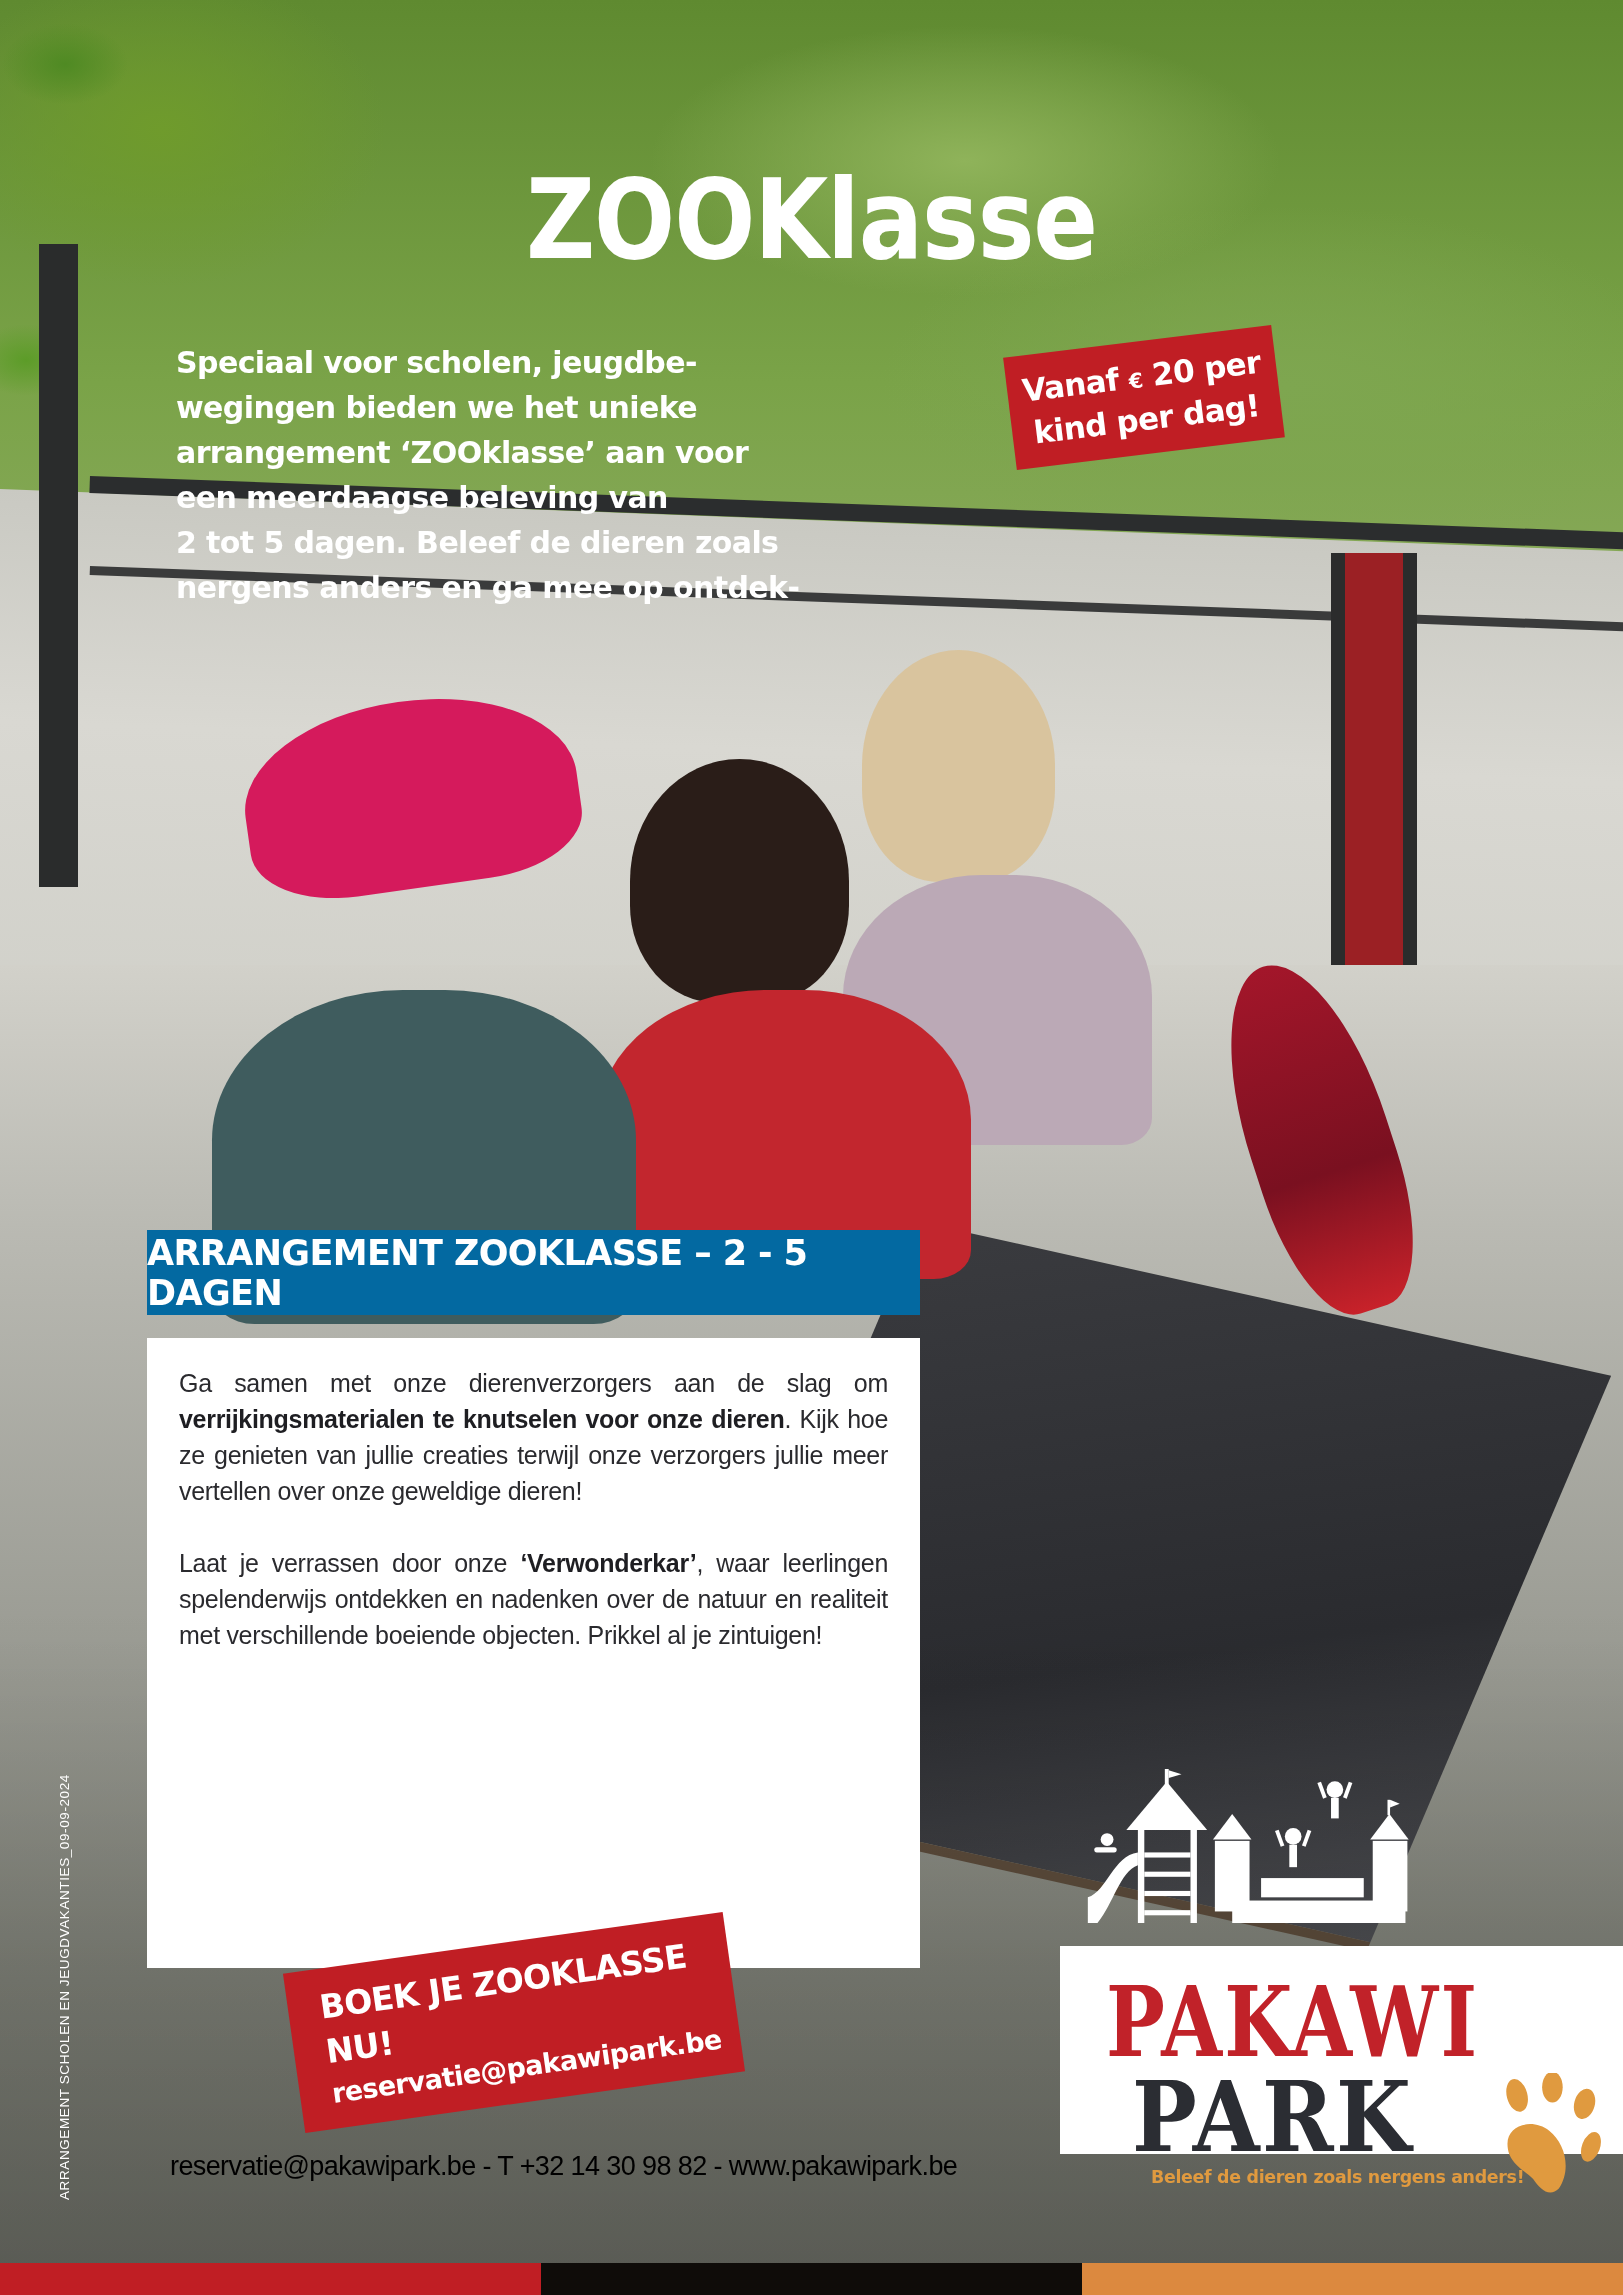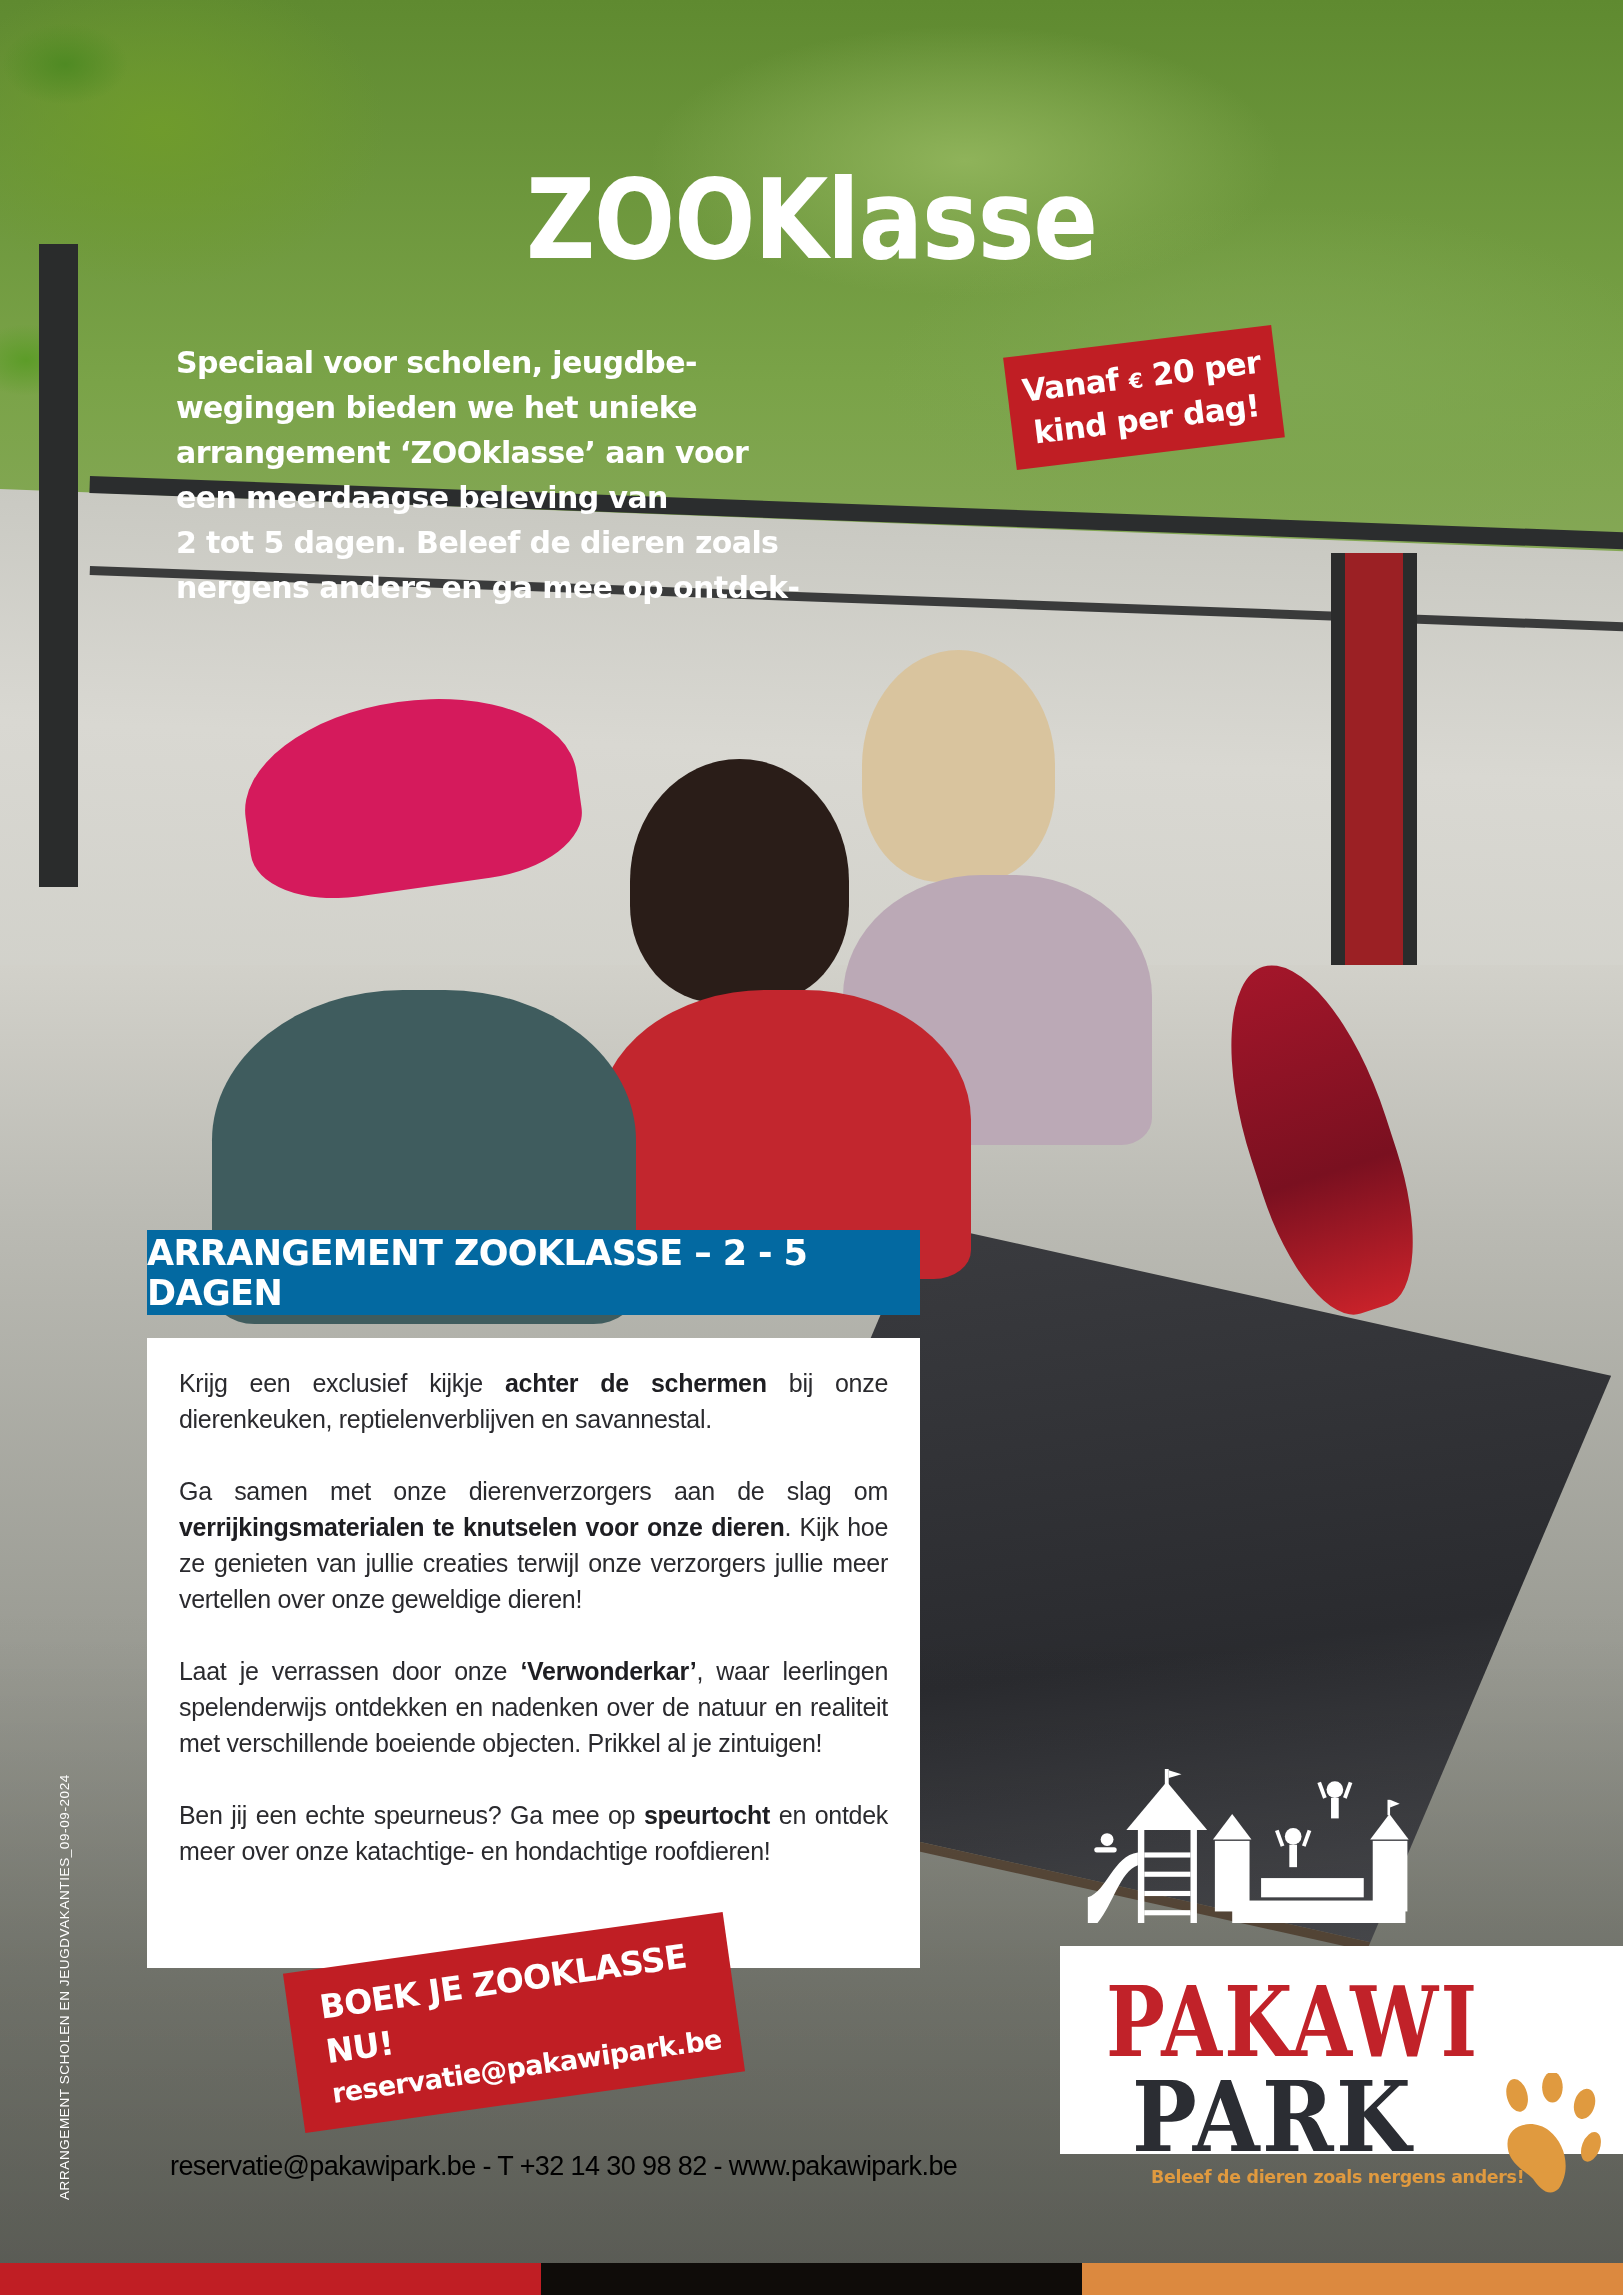--- a/index.html
+++ b/index.html
@@ -180,30 +180,24 @@
     <span>20</span>
     <span>per</span>
   </div>
   <div>kind per dag!</div>
 </div>
 
 <div class="section-header">ARRANGEMENT ZOOKLASSE – 2 - 5 DAGEN</div>
 
 <div class="content-card">
   <p class="para">
-    <span>Krijg een exclusief kijkje </span><b>achter de schermen</b><span> bij onze dierenkeuken, reptielenverblijven en savannestal.</span>
-  </p>
-  <p class="para">
     <span>Ga samen met onze dierenverzorgers aan de slag om </span><b>verrijkingsmaterialen te knutselen voor onze dieren</b><span>. Kijk hoe ze genieten van jullie creaties terwijl onze verzorgers jullie meer vertellen over onze geweldige dieren!</span>
   </p>
   <p class="para">
     <span>Laat je verrassen door onze </span><b>‘Verwonderkar’</b><span>, waar leerlingen spelenderwijs ontdekken en nadenken over de natuur en realiteit met verschillende boeiende objecten. Prikkel al je zintuigen!</span>
-  </p>
-  <p class="para">
-    <span>Ben jij een echte speurneus? Ga mee op </span><b>speurtocht</b><span> en ontdek meer over onze katachtige- en hondachtige roofdieren!</span>
   </p>
 </div>
 
 <div class="cta">
   <div class="cta-title">BOEK JE ZOOKLASSE NU!</div>
   <div class="cta-email">reservatie@pakawipark.be</div>
 </div>
 
 <div class="footer-contact">reservatie@pakawipark.be - T +32 14 30 98 82 - www.pakawipark.be</div>
 

